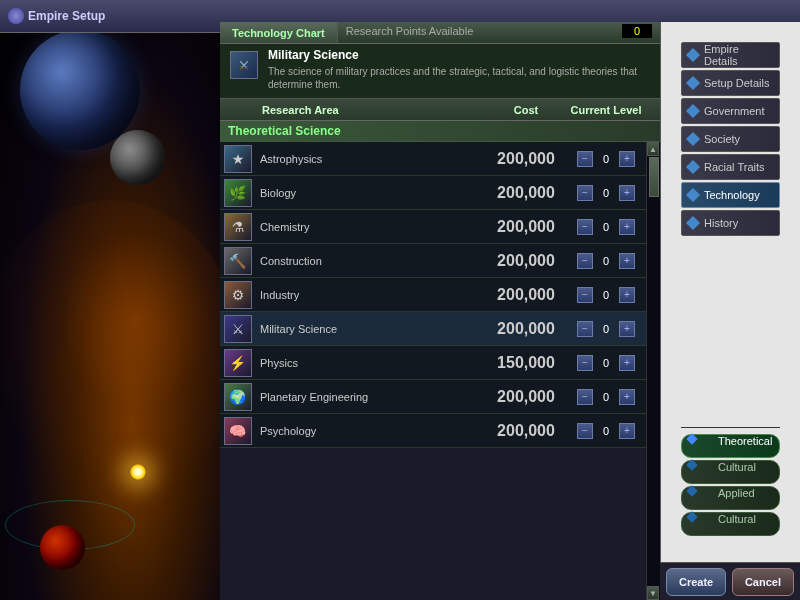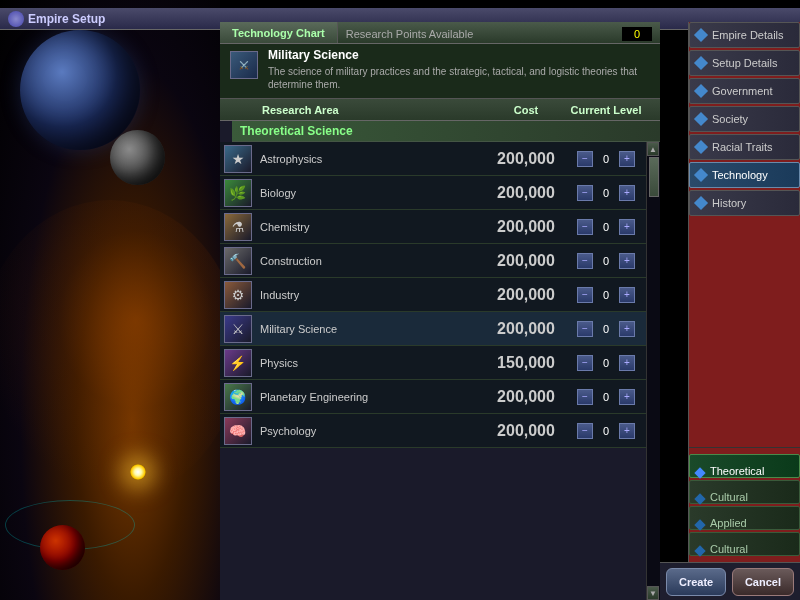--- a/index.html
+++ b/index.html
@@ -85,48 +85,47 @@
     
     #title-bar {
       position: absolute;
       top: 0;
       left: 0;
       right: 0;
       height: 22px;
       background: linear-gradient(to bottom, #4a4a6a, #2a2a4a);
       display: flex;
       align-items: center;
-      padding: 5px 8px;
+      padding: 16px 8px;
       border-bottom: 1px solid #666;
-      margin-top: 8px;
     }
     #title-bar .window-icon {
       width: 16px;
       height: 16px;
       background: radial-gradient(circle, #8888cc, #4444aa);
       border-radius: 50%;
       margin-right: 4px;
     }
     #title-bar .title-text {
       color: #ccccff;
       font-size: 12px;
       font-weight: bold;
     }
 
     
     #right-sidebar {
       position: absolute;
       top: 22px;
       right: 0;
-      width: 112px;
+      width: 140px;
       bottom: 0;
-      background: #7f1d1d;
+      background: #e5e5e5;
       display: flex;
       flex-direction: column;
-      padding: 0;
+      padding: 20px;
       gap: 2px;
       border-left: 1px solid #555;
     }
 
     
     #center-content {
       position: absolute;
       top: 22px;
       left: 220px;
       right: 140px;
@@ -134,21 +133,21 @@
       background: #1a1a2a;
       display: flex;
       flex-direction: column;
     }
 
     
     .panel-header {
       background: linear-gradient(to bottom, #4a5a4a, #2a3a2a);
       border-bottom: 1px solid #666;
       display: flex;
-      align-items: flex-end;
+      align-items: flex-start;
       height: 22px;
     }
     .panel-tab {
       padding: 2px 12px;
       color: #aaffaa;
       font-size: 11px;
       font-weight: bold;
       border-right: 1px solid #555;
       height: 100%;
       display: flex;
@@ -208,21 +207,20 @@
     .th-level { width: 80px; color: #ccffcc; font-size: 11px; font-weight: bold; text-align: center; }
     .th-scroll { width: 14px; }
 
     .section-header {
       background: linear-gradient(to right, #3a5a3a, #2a3a2a);
       color: #88ff88;
       font-size: 12px;
       font-weight: bold;
       padding: 3px 8px;
       border-bottom: 1px solid #445544;
-      margin-left: 12px;
     }
 
     .tech-row {
       display: flex;
       align-items: center;
       height: 34px;
       border-bottom: 1px solid #2a3a2a;
       background: #111820;
     }
     .tech-row.selected { background: #1a2a3a; }
@@ -331,28 +329,28 @@
     .sidebar-btn.active .sidebar-btn-label { color: #ffffff; }
 
     .sidebar-divider {
       height: 1px;
       background: #333;
       margin: 4px 0;
     }
 
     .sidebar-cat-btn {
       display: flex;
-      align-items: flex-end;
+      align-items: flex-start;
       height: 24px;
       background: linear-gradient(to right, #2a3a2a, #1a2a1a);
       border: 1px solid #3a5a3a;
-      border-radius: 2px;
+      border-radius: 10px;
       padding: 0 6px;
       cursor: pointer;
-      gap: 6px;
+      gap: 22px;
     }
     .sidebar-cat-btn.active { background: linear-gradient(to right, #1a4a2a, #0a3a1a); border-color: #4a8a4a; }
     .cat-diamond {
       width: 8px;
       height: 8px;
       background: #2266aa;
       transform: rotate(45deg);
       flex-shrink: 0;
     }
     .cat-diamond.active { background: #4488ff; }

